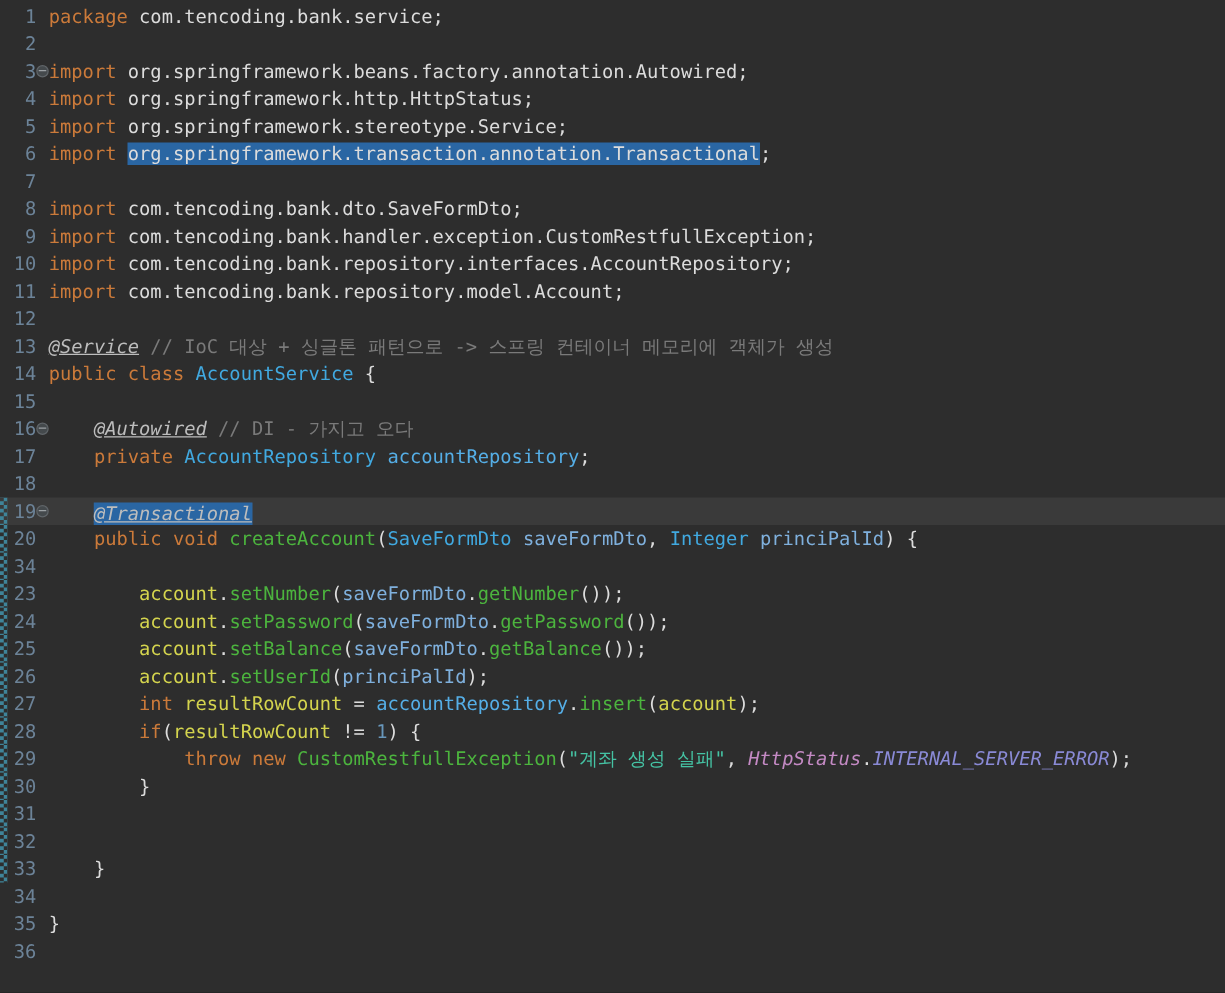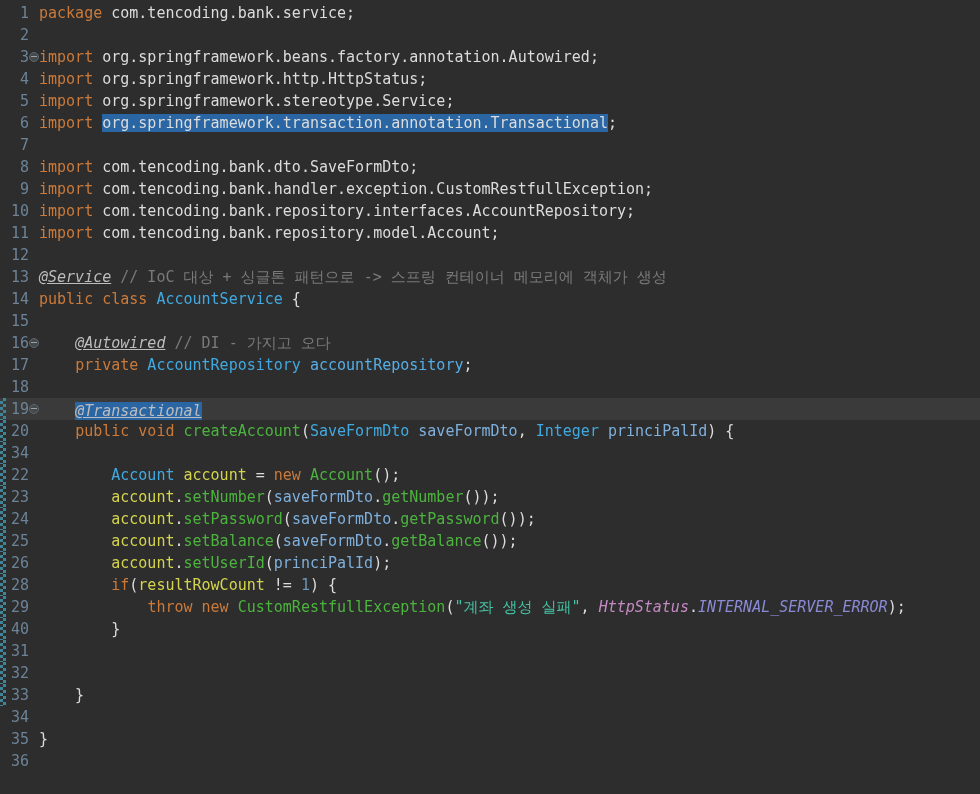--- a/index.html
+++ b/index.html
@@ -186,27 +186,20 @@
     <div class="line">
       <div class="changebar"></div>
       <div class="gutter">
         <span class="num">34</span>
       </div>
       <div class="code"><span class="tk-plain">        </span></div>
     </div>
     <div class="line">
       <div class="changebar"></div>
       <div class="gutter">
-        <span class="num">22</span>
-      </div>
-      <div class="code"><span class="tk-plain">        </span><span class="tk-type">Account</span><span class="tk-var"> account</span><span class="tk-plain"> = </span><span class="tk-kw">new</span><span class="tk-method"> Account</span><span class="tk-plain">();</span></div>
-    </div>
-    <div class="line">
-      <div class="changebar"></div>
-      <div class="gutter">
         <span class="num">23</span>
       </div>
       <div class="code"><span class="tk-plain">        </span><span class="tk-var">account</span><span class="tk-plain">.</span><span class="tk-method">setNumber</span><span class="tk-plain">(</span><span class="tk-param">saveFormDto</span><span class="tk-plain">.</span><span class="tk-method">getNumber</span><span class="tk-plain">());</span></div>
     </div>
     <div class="line">
       <div class="changebar"></div>
       <div class="gutter">
         <span class="num">24</span>
       </div>
       <div class="code"><span class="tk-plain">        </span><span class="tk-var">account</span><span class="tk-plain">.</span><span class="tk-method">setPassword</span><span class="tk-plain">(</span><span class="tk-param">saveFormDto</span><span class="tk-plain">.</span><span class="tk-method">getPassword</span><span class="tk-plain">());</span></div>
@@ -221,35 +214,42 @@
     <div class="line">
       <div class="changebar"></div>
       <div class="gutter">
         <span class="num">26</span>
       </div>
       <div class="code"><span class="tk-plain">        </span><span class="tk-var">account</span><span class="tk-plain">.</span><span class="tk-method">setUserId</span><span class="tk-plain">(</span><span class="tk-param">princiPalId</span><span class="tk-plain">);</span></div>
     </div>
     <div class="line">
       <div class="changebar"></div>
       <div class="gutter">
+        <span class="num">27</span>
+      </div>
+      <div class="code"><span class="tk-plain">        </span><span class="tk-kw">int</span><span class="tk-var"> resultRowCount</span><span class="tk-plain"> = </span><span class="tk-field">accountRepository</span><span class="tk-plain">.</span><span class="tk-method">insert</span><span class="tk-plain">(</span><span class="tk-var">account</span><span class="tk-plain">);</span></div>
+    </div>
+    <div class="line">
+      <div class="changebar"></div>
+      <div class="gutter">
         <span class="num">28</span>
       </div>
       <div class="code"><span class="tk-plain">        </span><span class="tk-kw">if</span><span class="tk-plain">(</span><span class="tk-var">resultRowCount</span><span class="tk-plain"> != </span><span class="tk-num">1</span><span class="tk-plain">) {</span></div>
     </div>
     <div class="line">
       <div class="changebar"></div>
       <div class="gutter">
         <span class="num">29</span>
       </div>
       <div class="code"><span class="tk-plain">            </span><span class="tk-kw">throw</span><span class="tk-kw"> new</span><span class="tk-method"> CustomRestfullException</span><span class="tk-plain">(</span><span class="tk-str">"계좌 생성 실패"</span><span class="tk-plain">, </span><span class="tk-staticref">HttpStatus</span><span class="tk-plain">.</span><span class="tk-constant">INTERNAL_SERVER_ERROR</span><span class="tk-plain">);</span></div>
     </div>
     <div class="line">
       <div class="changebar"></div>
       <div class="gutter">
-        <span class="num">40</span>
+        <span class="num">30</span>
       </div>
       <div class="code"><span class="tk-plain">        }</span></div>
     </div>
     <div class="line">
       <div class="changebar"></div>
       <div class="gutter">
         <span class="num">31</span>
       </div>
       <div class="code"></div>
     </div>

